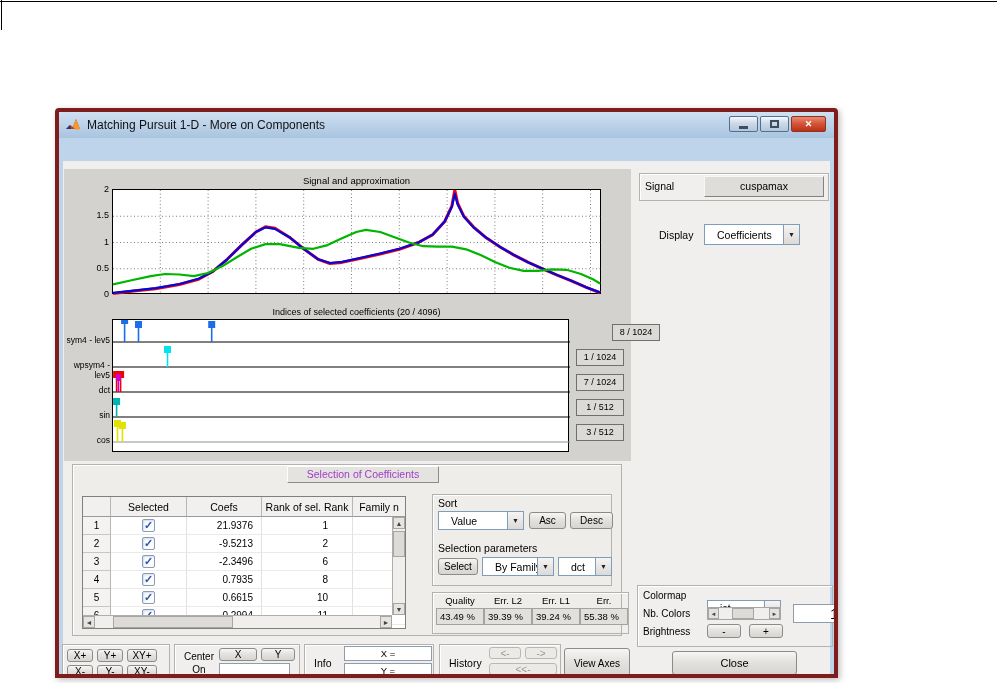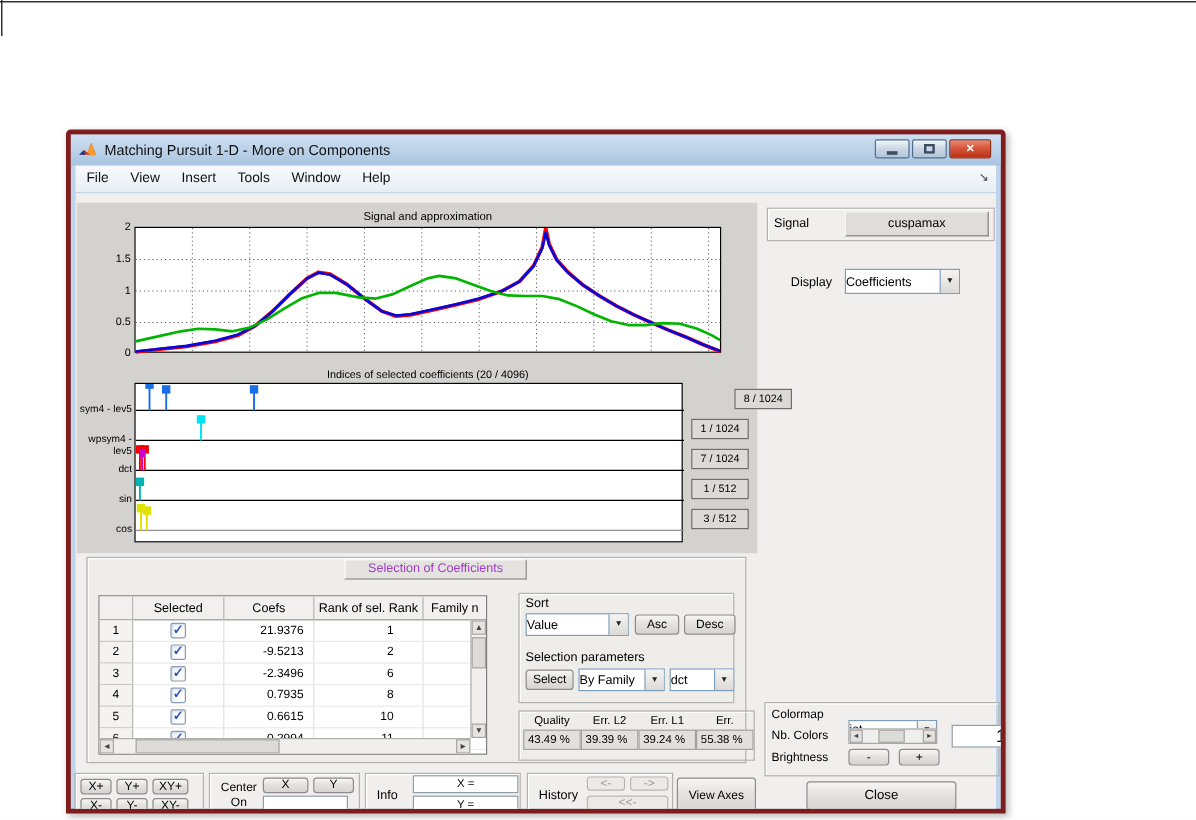--- a/index.html
+++ b/index.html
@@ -83,21 +83,21 @@
   .hscroll .thumb { position:absolute; top:0; left:30px; width:120px; height:12px; background:#dddbd8; border:1px solid #a8a6a4; }
 
   .frame { border:1px solid #b4b2af; box-shadow:inset 1px 1px 0 #fff; }
   .lbl { font-size:10.5px; color:#000; }
 
   .btn { background:linear-gradient(#f7f6f4,#e4e2df 45%,#d7d5d1); border:1px solid #8b8b8b; border-radius:3px;
     font-size:10px; color:#000; display:flex; align-items:center; justify-content:center; font-family:"Liberation Sans",sans-serif; }
   .btn.disabled { background:#eceae7; border-color:#bab8b5; color:#9a9895; }
 
   .combo { background:#fff; border:1px solid #7f9db9; display:flex; align-items:center; font-size:10.5px; }
-  .combo .txt { flex:1; padding-left:0; white-space:nowrap; overflow:hidden; }
+  .combo .txt { flex:1; padding-left:12px; white-space:nowrap; overflow:hidden; }
   .combo .dd { width:16px; align-self:stretch; background:linear-gradient(#f5f4f2,#dcdad7); border-left:1px solid #7f9db9;
     display:flex; align-items:center; justify-content:center; font-size:7px; color:#222; }
 
   .raised-field { background:#dfddda; border:1px solid; border-color:#f8f7f6 #848280 #848280 #f8f7f6;
     text-align:center; font-size:10.5px; color:#000; }
   .flat-field { background:#e2e0dd; border:1px solid #a5a3a0; font-size:9.5px; color:#000;
     white-space:nowrap; overflow:hidden; padding-left:3px; line-height:15px; }
   .white-field { background:#fff; border:1px solid #8e9cab; font-size:9.5px; color:#000; }
 
   .q-col { position:absolute; width:48px; }
@@ -130,31 +130,20 @@
         <span class="wbtn">
             <span class="glyph-min"></span>
           </span>
         <span class="wbtn">
             <span class="glyph-max"></span>
           </span>
         <span class="wbtn close">✕</span>
       </span>
     </div>
 
-    <div class="menubar">
-      <span id="menu-items" style="display:flex;">
-          <span class="menu-item">File</span>
-          <span class="menu-item">View</span>
-          <span class="menu-item">Insert</span>
-          <span class="menu-item">Tools</span>
-          <span class="menu-item">Window</span>
-          <span class="menu-item">Help</span>
-        </span>
-      <span class="menu-arrow">↘</span>
-    </div>
 
     <div class="content-bg"></div>
 
     <div class="abs plot-panel"></div>
     <div class="abs plot-title">Signal and approximation</div>
     <div class="abs axes" id="sig-axes">
       <svg id="sig-svg" width="489" height="105" viewBox="0 0 489 105" preserveAspectRatio="none">
           <line class="grid" x1="0" x2="489" y1="78.75" y2="78.75"></line>
           <line class="grid" x1="0" x2="489" y1="52.5" y2="52.5"></line>
           <line class="grid" x1="0" x2="489" y1="26.25" y2="26.25"></line>

